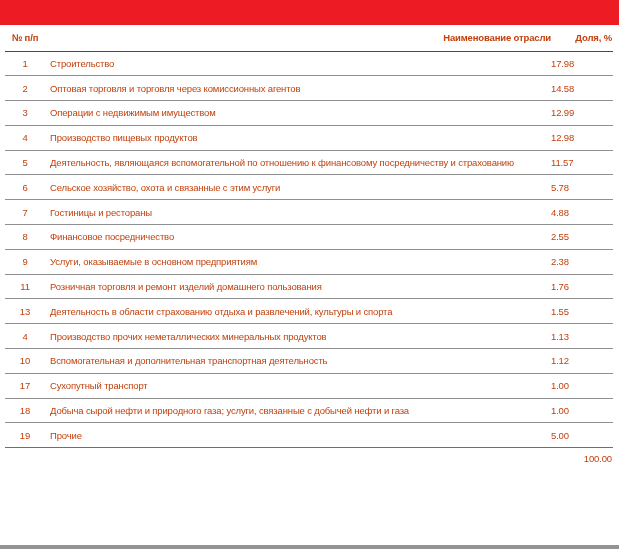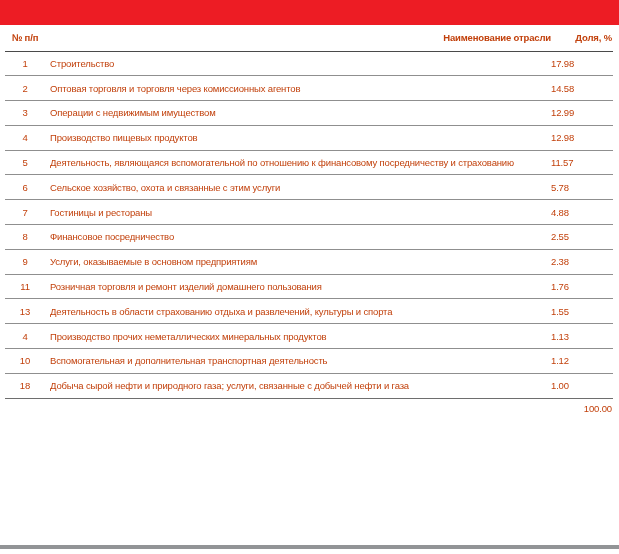--- a/index.html
+++ b/index.html
@@ -161,23 +161,33 @@
           <td class="cell-num">4</td>
           <td class="cell-name">Производство прочих неметаллических минеральных продуктов</td>
           <td class="cell-share">1.13</td>
         </tr>
         <tr>
           <td class="cell-num">10</td>
           <td class="cell-name">Вспомогательная и дополнительная транспортная деятельность</td>
           <td class="cell-share">1.12</td>
         </tr>
         <tr>
+          <td class="cell-num">17</td>
+          <td class="cell-name">Сухопутный транспорт</td>
+          <td class="cell-share">1.00</td>
+        </tr>
+        <tr>
           <td class="cell-num">18</td>
           <td class="cell-name">Добыча сырой нефти и природного газа; услуги, связанные с добычей нефти и газа</td>
           <td class="cell-share">1.00</td>
+        </tr>
+        <tr>
+          <td class="cell-num">19</td>
+          <td class="cell-name">Прочие</td>
+          <td class="cell-share">5.00</td>
         </tr>
       </tbody>
     <tfoot>
       <tr>
         <td class="cell-num"></td>
         <td class="cell-name"></td>
         <td class="cell-share">100.00</td>
       </tr>
     </tfoot>
   </table>

